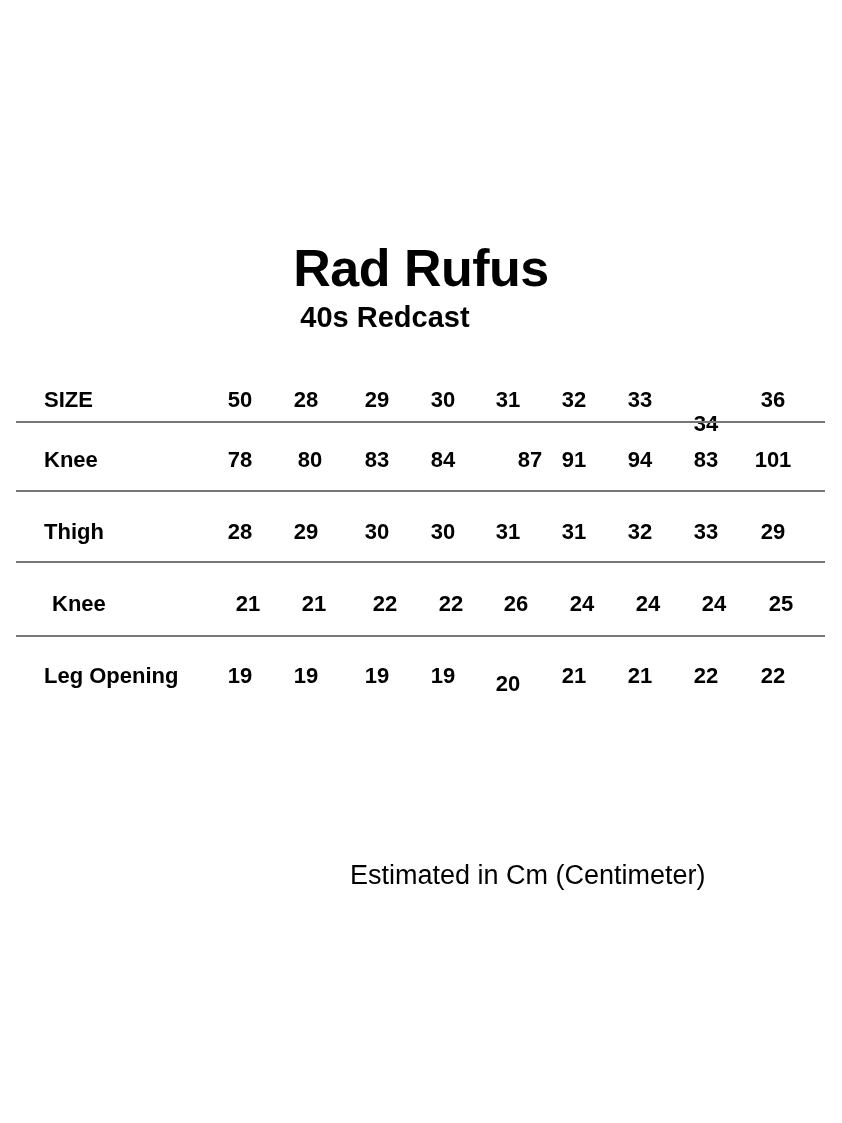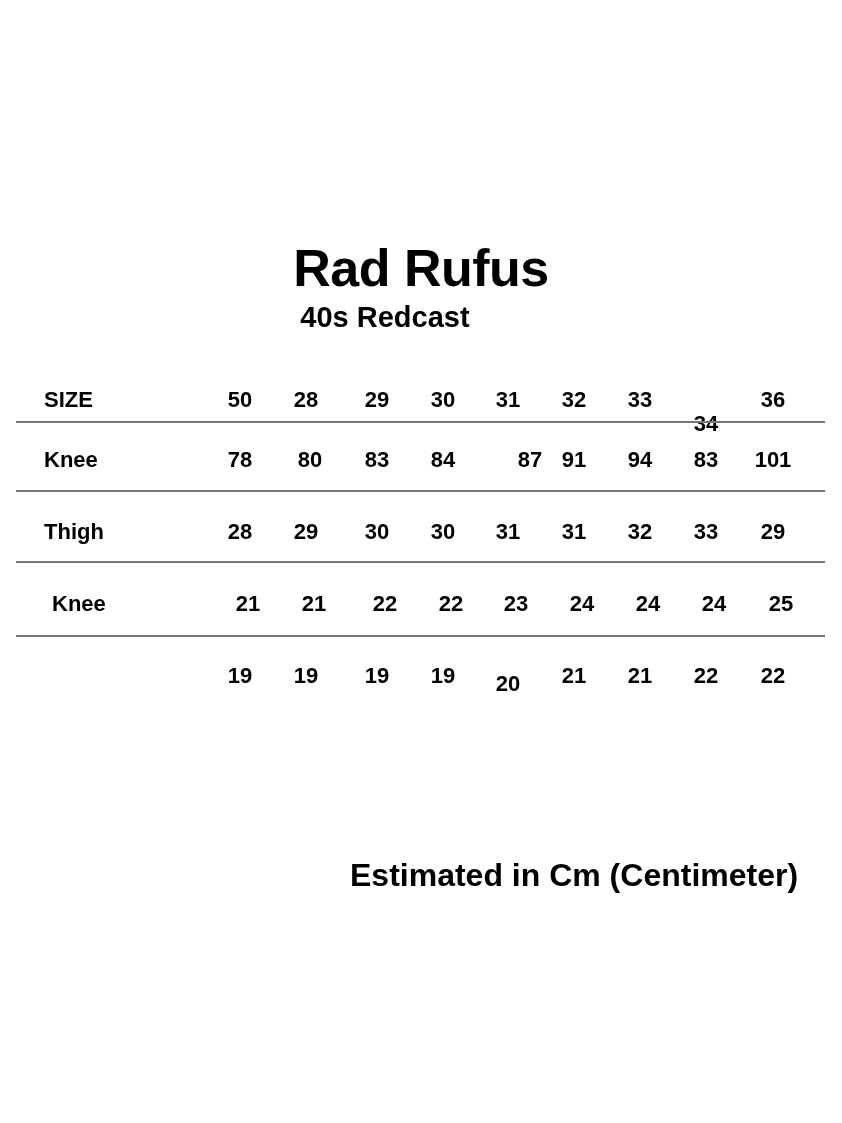--- a/index.html
+++ b/index.html
@@ -20,21 +20,21 @@
       position: absolute; left: 0; width: 842px; height: 30px;
       font-weight: bold; font-size: 22px; line-height: 30px;
     }
     .row .label { position: absolute; left: 44px; white-space: nowrap; }
     .row .cell { position: absolute; width: 60px; text-align: center; }
     .divider {
       position: absolute; left: 16px; width: 809px; height: 2px; background: #777;
     }
     .footnote {
       position: absolute; left: 350px; top: 858px;
-      font-weight: bold; font-size: 32px; line-height: 34px; white-space: nowrap;
+      font-weight: normal; font-size: 27px; line-height: 34px; white-space: nowrap;
     }
   </style>
 </head>
 <body>
 
 <div class="title">Rad Rufus</div>
 <div class="subtitle">40s Redcast</div>
 
 <div>
 
@@ -79,29 +79,30 @@
     <span class="cell" style="left:743px;">29</span>
   </div>
   <div class="divider" style="top:561px;"></div>
 
   <div class="row" style="top:589px;margin-left:8px;">
     <span class="label">Knee</span>
     <span class="cell" style="left:210px;">21</span>
     <span class="cell" style="left:276px;">21</span>
     <span class="cell" style="left:347px;">22</span>
     <span class="cell" style="left:413px;">22</span>
-    <span class="cell" style="left:478px;">23</span>
+    <span class="cell" style="left:478px;">26</span>
     <span class="cell" style="left:544px;">24</span>
     <span class="cell" style="left:610px;">24</span>
     <span class="cell" style="left:676px;">24</span>
     <span class="cell" style="left:743px;">25</span>
   </div>
   <div class="divider" style="top:635px;"></div>
 
   <div class="row" style="top:661px;">
+    <span class="label">Leg Opening</span>
     <span class="cell" style="left:210px;">19</span>
     <span class="cell" style="left:276px;">19</span>
     <span class="cell" style="left:347px;">19</span>
     <span class="cell" style="left:413px;">19</span>
     <span class="cell" style="left:478px;margin-top:8px;">20</span>
     <span class="cell" style="left:544px;">21</span>
     <span class="cell" style="left:610px;">21</span>
     <span class="cell" style="left:676px;">22</span>
     <span class="cell" style="left:743px;">22</span>
   </div>

